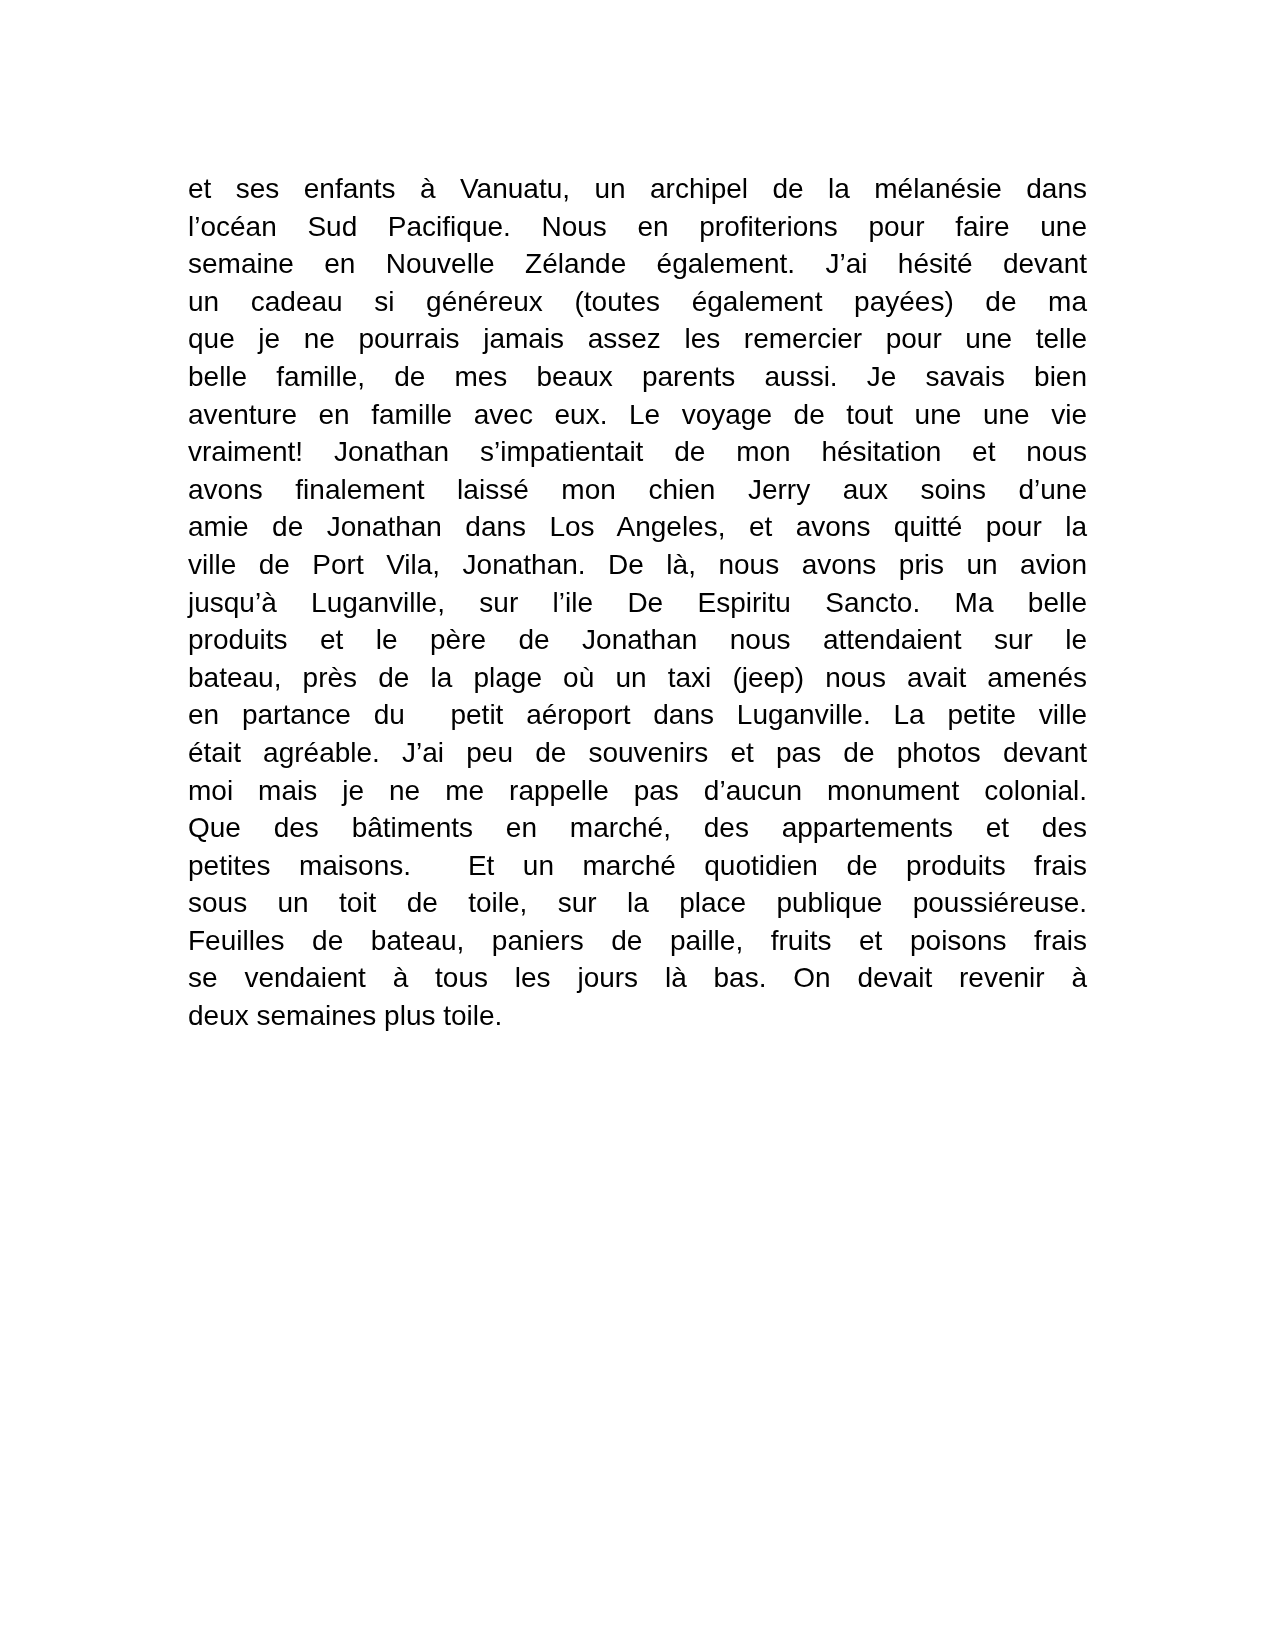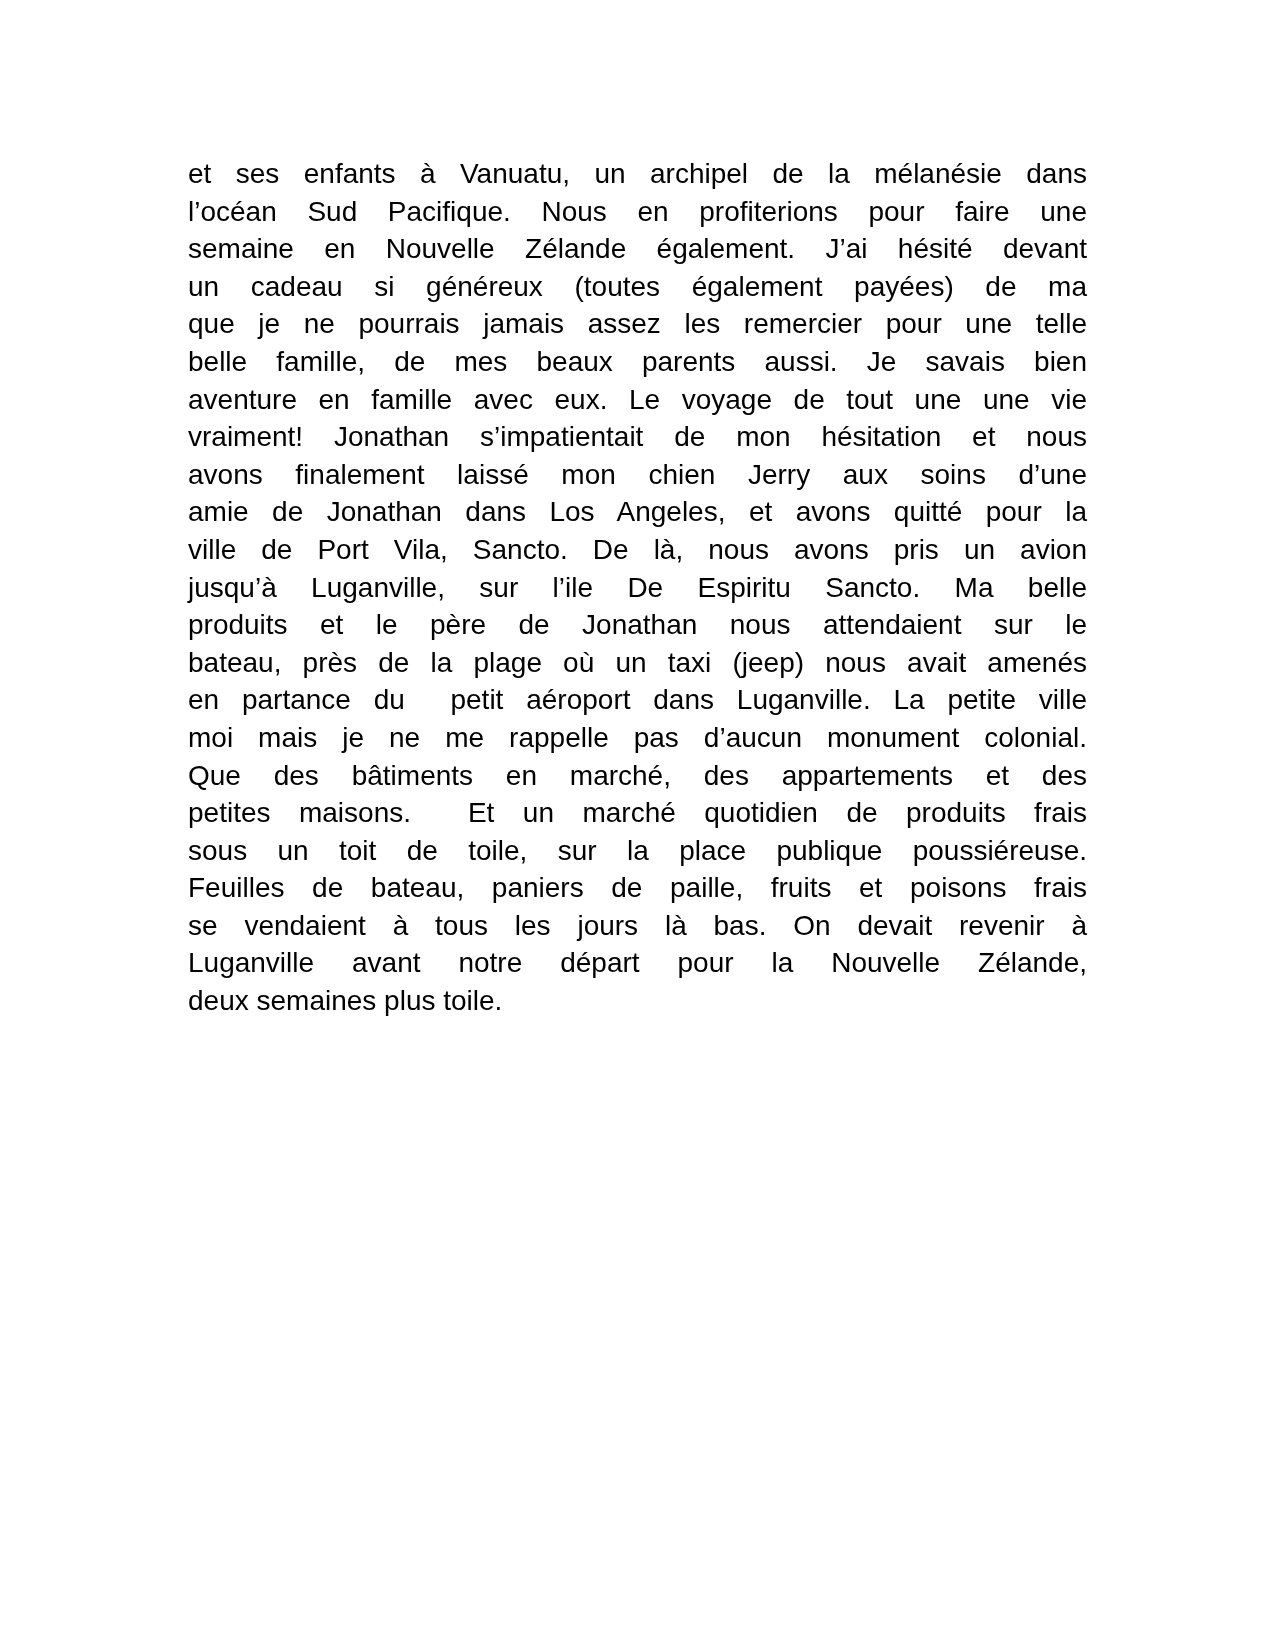--- a/index.html
+++ b/index.html
@@ -11,21 +11,21 @@
     width: 1275px;
     height: 1650px;
     background: #ffffff;
     color: #000000;
     font-family: "Liberation Sans", sans-serif;
     overflow: hidden;
   }
   .paragraph {
     position: absolute;
     left: 188px;
-    top: 155px;
+    top: 170px;
     width: 899px;
     font-size: 28px;
     line-height: 37.6px;
   }
   .line {
     text-align: justify;
     text-align-last: justify;
     white-space: pre-wrap;
   }
   .line.last {
@@ -40,27 +40,27 @@
       <div class="line">et ses enfants à Vanuatu, un archipel de la mélanésie dans</div>
       <div class="line">l’océan Sud Pacifique. Nous en profiterions pour faire une</div>
       <div class="line">semaine en Nouvelle Zélande également. J’ai hésité devant</div>
       <div class="line">un cadeau si généreux (toutes également payées) de ma</div>
       <div class="line">que je ne pourrais jamais assez les remercier pour une telle</div>
       <div class="line">belle famille, de mes beaux parents aussi. Je savais bien</div>
       <div class="line">aventure en famille avec eux. Le voyage de tout une une vie</div>
       <div class="line">vraiment! Jonathan s’impatientait de mon hésitation et nous</div>
       <div class="line">avons finalement laissé mon chien Jerry aux soins d’une</div>
       <div class="line">amie de Jonathan dans Los Angeles, et avons quitté pour la</div>
-      <div class="line">ville de Port Vila, Sancto. De là, nous avons pris un avion</div>
+      <div class="line">ville de Port Vila, Jonathan. De là, nous avons pris un avion</div>
       <div class="line">jusqu’à Luganville, sur l’ile De Espiritu Sancto. Ma belle</div>
       <div class="line">produits et le père de Jonathan nous attendaient sur le</div>
       <div class="line">bateau, près de la plage où un taxi (jeep) nous avait amenés</div>
       <div class="line">en partance du  petit aéroport dans Luganville. La petite ville</div>
+      <div class="line">était agréable. J’ai peu de souvenirs et pas de photos devant</div>
       <div class="line">moi mais je ne me rappelle pas d’aucun monument colonial.</div>
       <div class="line">Que des bâtiments en marché, des appartements et des</div>
       <div class="line">petites maisons.  Et un marché quotidien de produits frais</div>
       <div class="line">sous un toit de toile, sur la place publique poussiéreuse.</div>
       <div class="line">Feuilles de bateau, paniers de paille, fruits et poisons frais</div>
       <div class="line">se vendaient à tous les jours là bas. On devait revenir à</div>
-      <div class="line">Luganville avant notre départ pour la Nouvelle Zélande,</div>
       <div class="line last">deux semaines plus toile.</div>
     </div>
 </div>
 
 </body></html>

